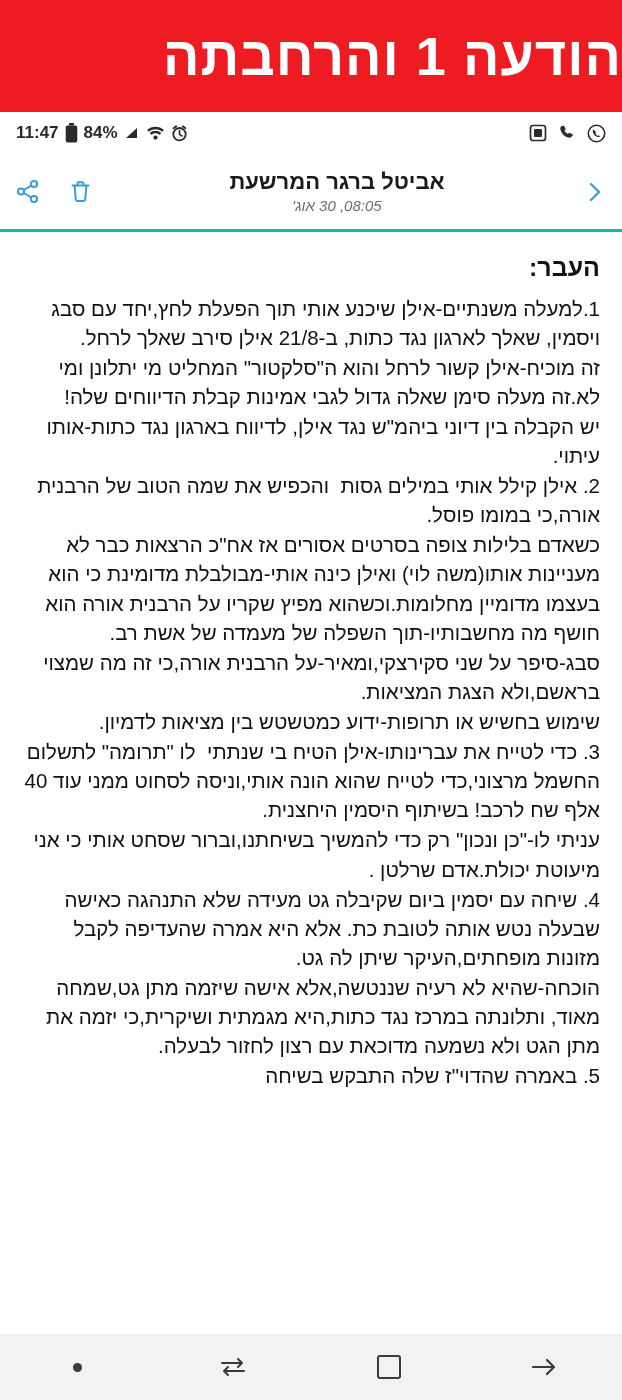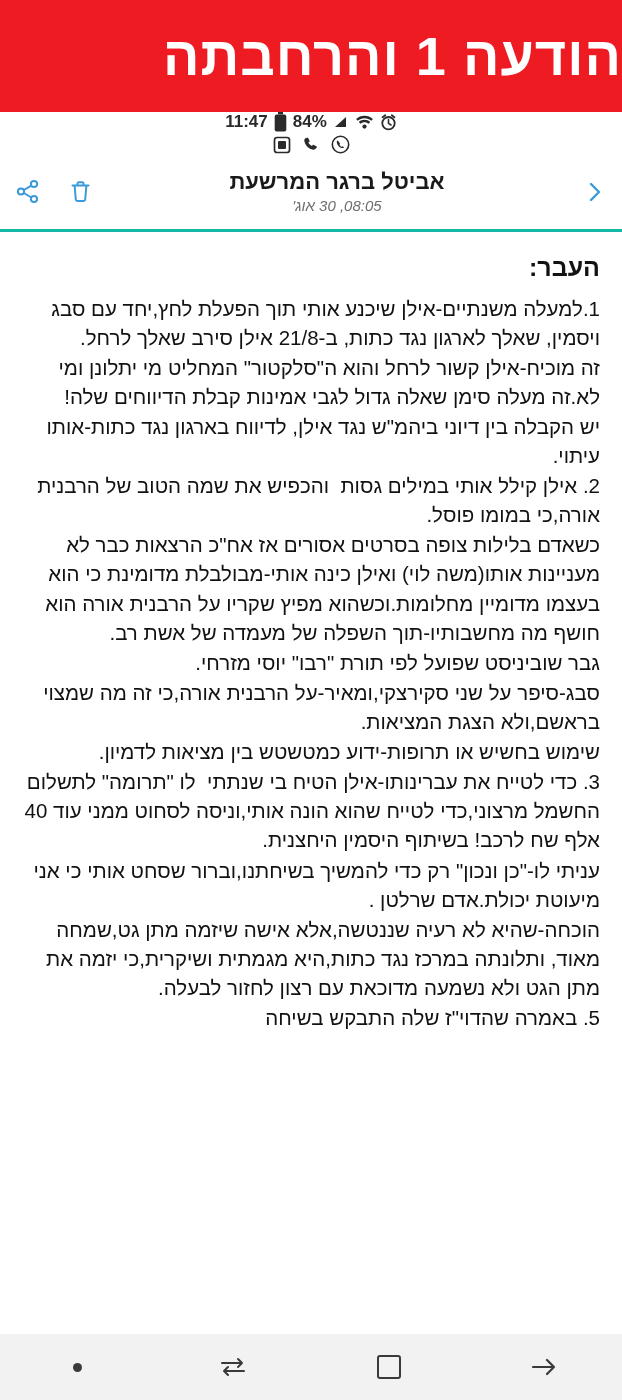--- a/index.html
+++ b/index.html
@@ -38,21 +38,20 @@
   
   .statusbar {
     height: 42px;
     background: #ffffff;
     display: flex;
     align-items: center;
     justify-content: space-between;
     padding: 0 16px;
     box-sizing: border-box;
     direction: ltr;
-    flex-direction: column;
   }
   .status-left {
     display: flex;
     align-items: center;
     gap: 6px;
     color: #2a2a2a;
     font-size: 17px;
     font-weight: bold;
   }
   .status-right {
@@ -262,25 +261,25 @@
 </div>
 
 <div class="message-scroll">
   <div class="message-body">
     <div class="msg-heading">העבר:</div>
     <p class="msg-para">1.למעלה משנתיים-אילן שיכנע אותי תוך הפעלת לחץ,יחד עם סבג ויסמין, שאלך לארגון נגד כתות, ב-21/8 אילן סירב שאלך לרחל.</p>
     <p class="msg-para">זה מוכיח-אילן קשור לרחל והוא ה"סלקטור" המחליט מי יתלונן ומי לא.זה מעלה סימן שאלה גדול לגבי אמינות קבלת הדיווחים שלה!</p>
     <p class="msg-para">יש הקבלה בין דיוני ביהמ"ש נגד אילן, לדיווח בארגון נגד כתות-אותו עיתוי.</p>
     <p class="msg-para">2. אילן קילל אותי במילים גסות  והכפיש את שמה הטוב של הרבנית אורה,כי במומו פוסל.</p>
     <p class="msg-para">כשאדם בלילות צופה בסרטים אסורים אז אח"כ הרצאות כבר לא מעניינות אותו(משה לוי) ואילן כינה אותי-מבולבלת מדומינת כי הוא בעצמו מדומיין מחלומות.וכשהוא מפיץ שקריו על הרבנית אורה הוא חושף מה מחשבותיו-תוך השפלה של מעמדה של אשת רב.</p>
-    <p class="msg-para">גבר שוביניסט שפועל לפי תורת "רבו" יוסי מזרחי.</p>
     <p class="msg-para">סבג-סיפר על שני סקירצקי,ומאיר-על הרבנית אורה,כי זה מה שמצוי בראשם,ולא הצגת המציאות.</p>
     <p class="msg-para">שימוש בחשיש או תרופות-ידוע כמטשטש בין מציאות לדמיון.</p>
     <p class="msg-para">3. כדי לטייח את עברינותו-אילן הטיח בי שנתתי  לו "תרומה" לתשלום החשמל מרצוני,כדי לטייח שהוא הונה אותי,וניסה לסחוט ממני עוד 40 אלף שח לרכב! בשיתוף היסמין היחצנית.</p>
     <p class="msg-para">עניתי לו-"כן ונכון" רק כדי להמשיך בשיחתנו,וברור שסחט אותי כי אני מיעוטת יכולת.אדם שרלטן .</p>
+    <p class="msg-para">4. שיחה עם יסמין ביום שקיבלה גט מעידה שלא התנהגה כאישה שבעלה נטש אותה לטובת כת. אלא היא אמרה שהעדיפה לקבל מזונות מופחתים,העיקר שיתן לה גט.</p>
     <p class="msg-para">הוכחה-שהיא לא רעיה שננטשה,אלא אישה שיזמה מתן גט,שמחה מאוד, ותלונתה במרכז נגד כתות,היא מגמתית ושיקרית,כי יזמה את מתן הגט ולא נשמעה מדוכאת עם רצון לחזור לבעלה.</p>
     <p class="msg-para">5. באמרה שהדוי"ז שלה התבקש בשיחה</p>
   </div>
 </div>
 
 <div class="navbar">
   <div class="nav-btn">
     <span class="nav-dot"></span>
   </div>
   <div class="nav-btn">

